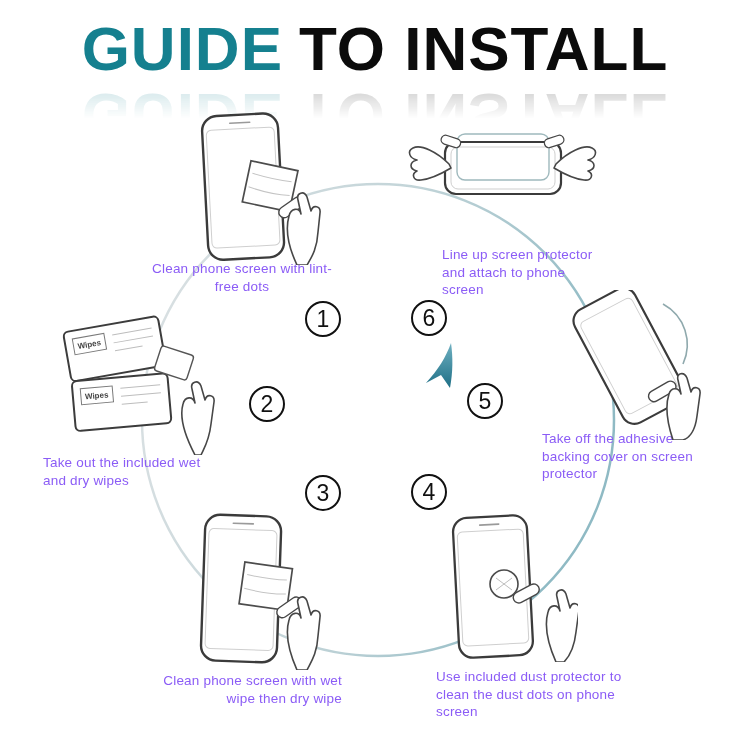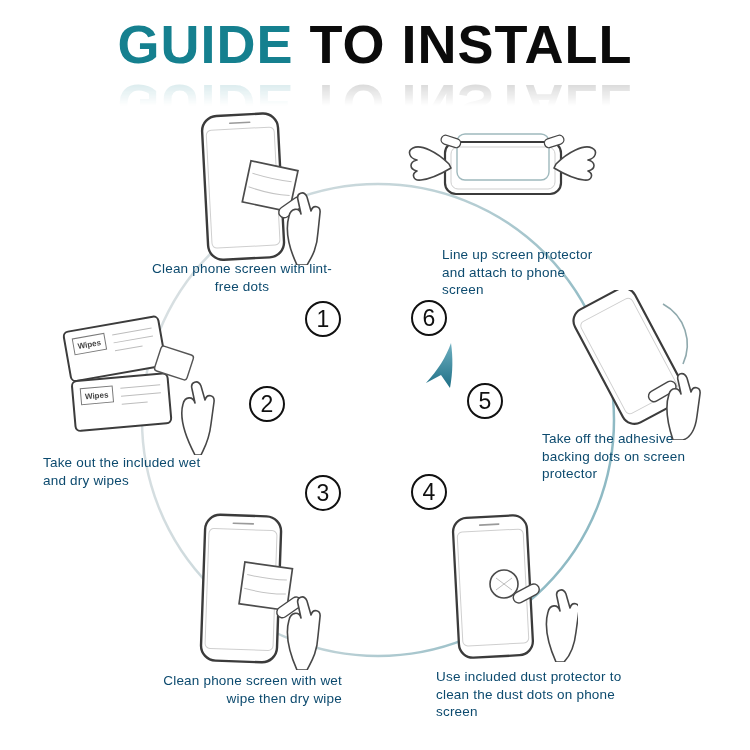--- a/index.html
+++ b/index.html
@@ -4,21 +4,21 @@
 <style>
   html,body { margin:0; padding:0; }
   body {
     width:750px; height:750px; position:relative; background:#ffffff;
     font-family:"Liberation Sans", sans-serif; overflow:hidden; color:#141414;
   }
   .canvas { position:absolute; inset:0; }
 
   
   .title-wrap { position:absolute; top:16px; left:0; width:750px; text-align:center; }
-  .title-line { font-size:54px; font-weight:800; letter-spacing:1px; line-height:1.05; color:#0b0b0b; white-space:nowrap; }
+  .title-line { font-size:62px; font-weight:800; letter-spacing:1px; line-height:1.05; color:#0b0b0b; white-space:nowrap; }
   .title-line .hl { color:#15808F; margin-right:16px; }
   .title-reflection {
     transform:scaleY(-1); opacity:.25; margin-top:2px;
     -webkit-mask-image:linear-gradient(to bottom, transparent 0%, transparent 45%, rgba(0,0,0,.85) 100%);
     mask-image:linear-gradient(to bottom, transparent 0%, transparent 45%, rgba(0,0,0,.85) 100%);
   }
 
   
   .ring-svg { position:absolute; left:0; top:0; width:750px; height:750px; }
 
@@ -29,21 +29,21 @@
     font-size:23px; font-weight:400; color:#111; box-sizing:border-box;
   }
   .num-1 { left:305px; top:301px; }
   .num-6 { left:411px; top:300px; }
   .num-2 { left:249px; top:386px; }
   .num-5 { left:467px; top:383px; }
   .num-3 { left:305px; top:475px; }
   .num-4 { left:411px; top:474px; }
 
   
-  .cap { position:absolute; font-size:13.5px; line-height:1.3; letter-spacing:.2px; color:#0c4a6e; }
+  .cap { position:absolute; font-size:13.5px; line-height:1.3; letter-spacing:.2px; color:#8b5cf6; }
   .cap-1 { left:142px; top:260px; width:200px; text-align:center; }
   .cap-6 { left:442px; top:246px; width:152px; text-align:left; }
   .cap-2 { left:43px;  top:454px; width:165px; text-align:left; }
   .cap-5 { left:542px; top:430px; width:168px; text-align:left; }
   .cap-3 { left:132px; top:672px; width:210px; text-align:right; }
   .cap-4 { left:436px; top:668px; width:205px; text-align:left; }
 
   
   .ill { position:absolute; }
   .ill-1 { left:185px; top:110px; width:140px; height:155px; }
@@ -100,21 +100,21 @@
       <span>5</span>
     </div>
   <div class="num num-6">
       <span>6</span>
     </div>
 
   <div class="cap cap-1">Clean phone screen with lint-free dots</div>
   <div class="cap cap-2">Take out the included wet and dry wipes</div>
   <div class="cap cap-3">Clean phone screen with wet wipe then dry wipe</div>
   <div class="cap cap-4">Use included dust protector to clean the dust dots on phone screen</div>
-  <div class="cap cap-5">Take off the adhesive backing dots on screen protector</div>
+  <div class="cap cap-5">Take off the adhesive backing cover on screen protector</div>
   <div class="cap cap-6">Line up screen protector and attach to phone screen</div>
 
   <div class="ill ill-1">
     <svg viewBox="0 0 140 155">
       <g transform="rotate(-3 70 75)">
         <rect x="20" y="4" width="76" height="144" rx="15" fill="#fff" stroke="#3b3b3b" stroke-width="2.4"></rect>
         <line x1="48" y1="12" x2="68" y2="12" stroke="#9a9a9a" stroke-width="1.6" stroke-linecap="round"></line>
         <rect x="24" y="18" width="68" height="118" rx="5" fill="none" stroke="#cfcfcf" stroke-width="1"></rect>
       </g>
       <g transform="rotate(12 88 82)">

